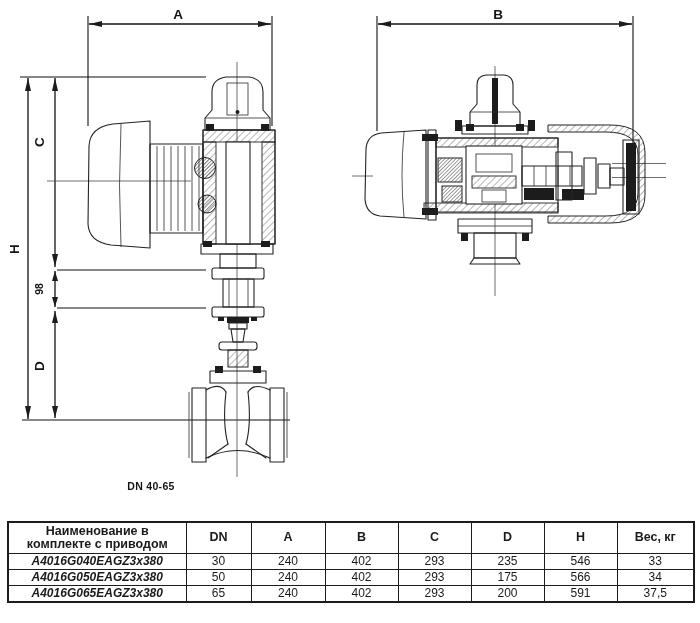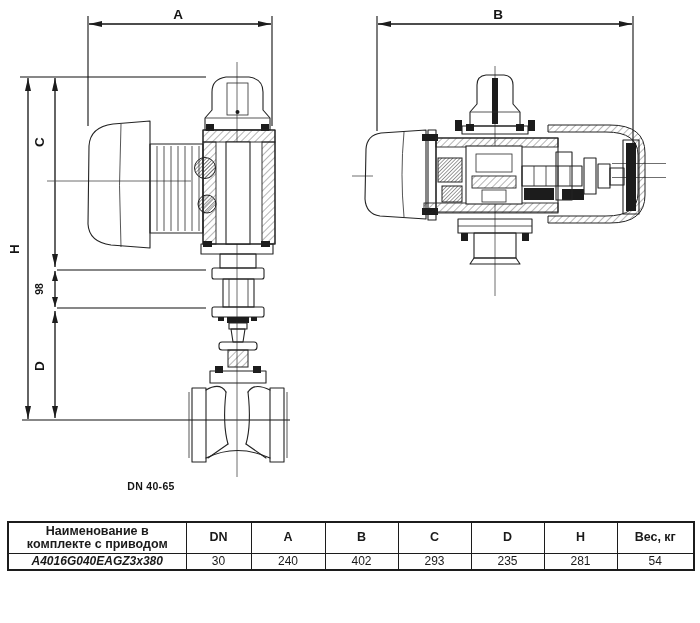--- a/index.html
+++ b/index.html
@@ -243,19 +243,39 @@
         </tr>
       </thead>
       <tbody>
         <tr>
           <td class="name">A4016G040EAGZ3x380</td>
           <td>30</td>
           <td>240</td>
           <td>402</td>
           <td>293</td>
           <td>235</td>
-          <td>281</td>
-          <td>54</td>
+          <td>546</td>
+          <td>33</td>
+        </tr>
+        <tr>
+          <td class="name">A4016G050EAGZ3x380</td>
+          <td>50</td>
+          <td>240</td>
+          <td>402</td>
+          <td>293</td>
+          <td>175</td>
+          <td>566</td>
+          <td>34</td>
+        </tr>
+        <tr>
+          <td class="name">A4016G065EAGZ3x380</td>
+          <td>65</td>
+          <td>240</td>
+          <td>402</td>
+          <td>293</td>
+          <td>200</td>
+          <td>591</td>
+          <td>37,5</td>
         </tr>
       </tbody>
     </table>
   </div>
 </div>
 
 </body></html>

